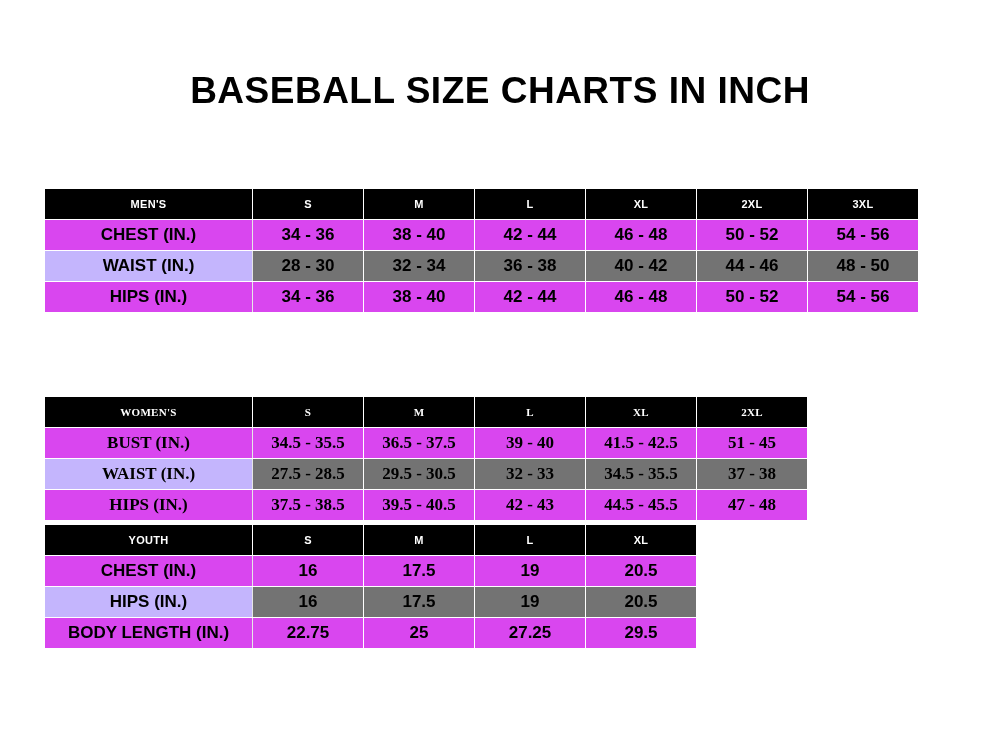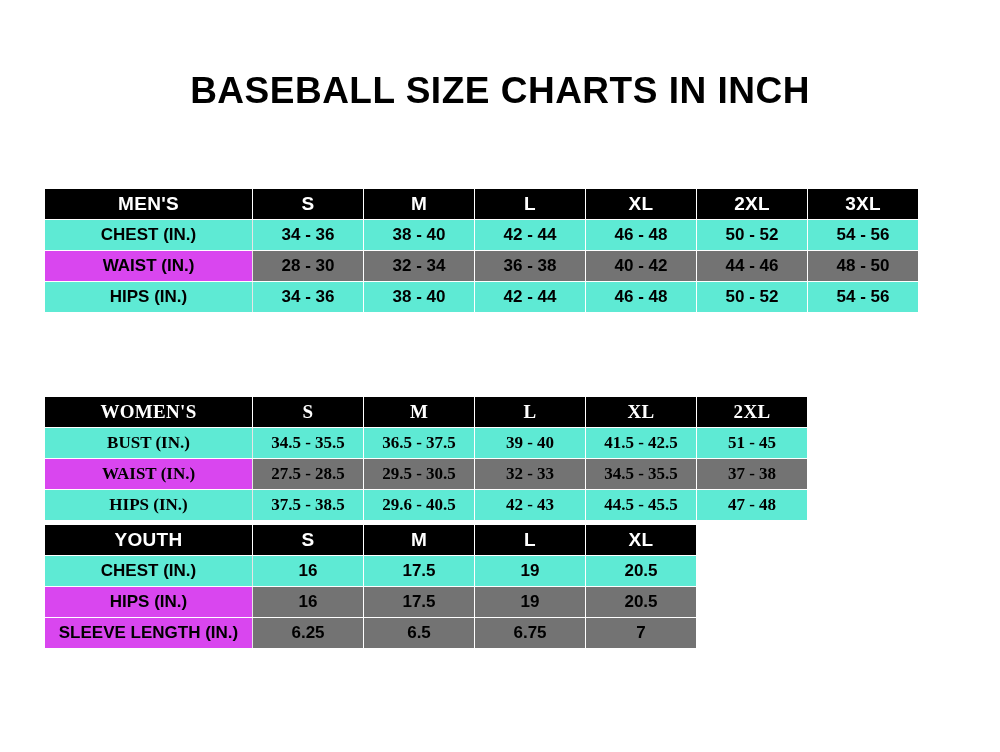--- a/index.html
+++ b/index.html
@@ -49,35 +49,35 @@
     text-align: center;
     font-weight: bold;
     height: 30px;
     padding: 0;
     line-height: 30px;
     white-space: nowrap;
   }
   .hdr-row th {
     background: #000000;
     color: #ffffff;
-    font-size: 19px;
+    font-size: 11px;
     letter-spacing: 0.3px;
   }
   .row-label {
     background: #ffffff;
     border-right: 1px solid #e6e6e6 !important;
   }
   .zebra-light td {
-    background: #5eead4;
+    background: #d946ef;
   }
   .zebra-dark td {
     background: #737373;
   }
   .zebra-dark td.row-label {
-    background: #d946ef;
+    background: #c4b5fd;
   }
   .cell {
     border-left: 1px solid #ffffff !important;
     border-right: 1px solid #ffffff !important;
   }
   
   #men-chart col.label { width: 208px; }
   #men-chart col.data  { width: 111px; }
   
   #women-chart col.label { width: 208px; }
@@ -186,21 +186,21 @@
           <td class="row-label">WAIST (IN.)</td>
           <td class="cell">27.5 - 28.5</td>
           <td class="cell">29.5 - 30.5</td>
           <td class="cell">32 - 33</td>
           <td class="cell">34.5 - 35.5</td>
           <td class="cell">37 - 38</td>
         </tr>
         <tr class="zebra-light">
           <td class="row-label">HIPS (IN.)</td>
           <td class="cell">37.5 - 38.5</td>
-          <td class="cell">29.6 - 40.5</td>
+          <td class="cell">39.5 - 40.5</td>
           <td class="cell">42 - 43</td>
           <td class="cell">44.5 - 45.5</td>
           <td class="cell">47 - 48</td>
         </tr>
       </tbody>
     </table>
   </div>
 
   <div class="chart-block" id="youth-chart">
     <table class="sizechart">
@@ -228,24 +228,24 @@
           <td class="cell">19</td>
           <td class="cell">20.5</td>
         </tr>
         <tr class="zebra-dark">
           <td class="row-label">HIPS (IN.)</td>
           <td class="cell">16</td>
           <td class="cell">17.5</td>
           <td class="cell">19</td>
           <td class="cell">20.5</td>
         </tr>
-        <tr class="zebra-dark">
-          <td class="row-label">SLEEVE LENGTH (IN.)</td>
-          <td class="cell">6.25</td>
-          <td class="cell">6.5</td>
-          <td class="cell">6.75</td>
-          <td class="cell">7</td>
+        <tr class="zebra-light">
+          <td class="row-label">BODY LENGTH (IN.)</td>
+          <td class="cell">22.75</td>
+          <td class="cell">25</td>
+          <td class="cell">27.25</td>
+          <td class="cell">29.5</td>
         </tr>
       </tbody>
     </table>
   </div>
 
 </div>
 
 </body></html>

